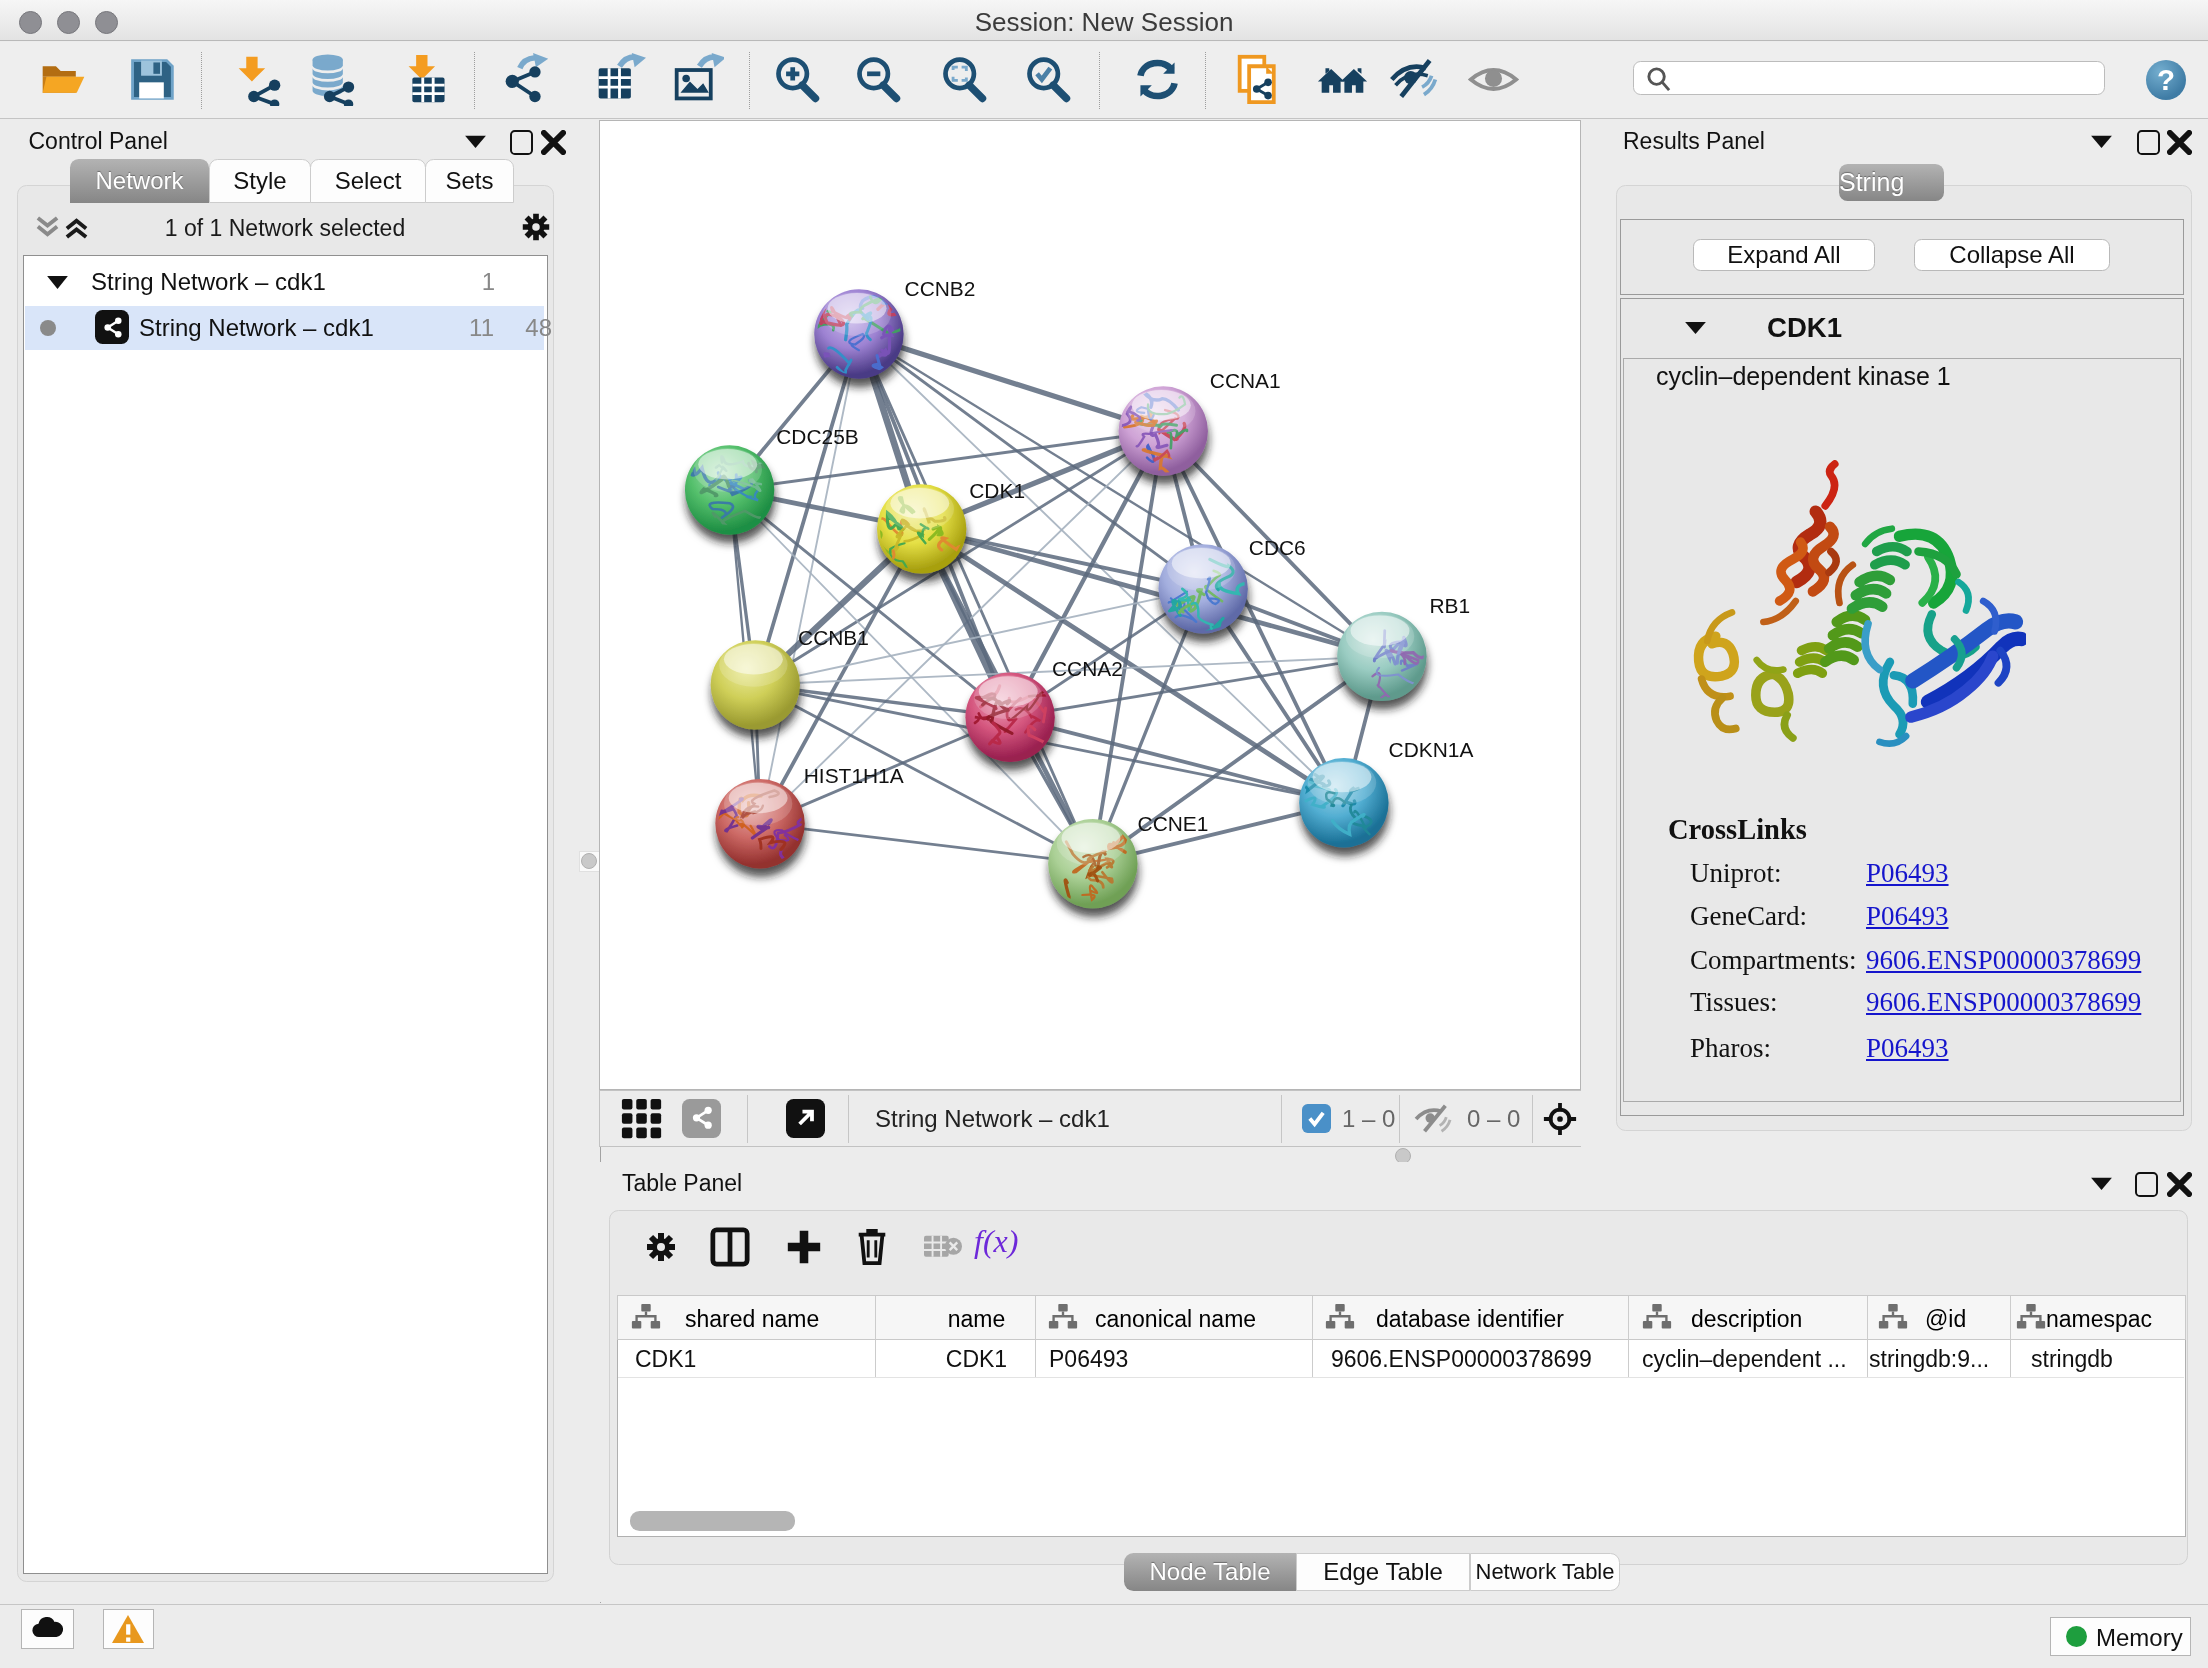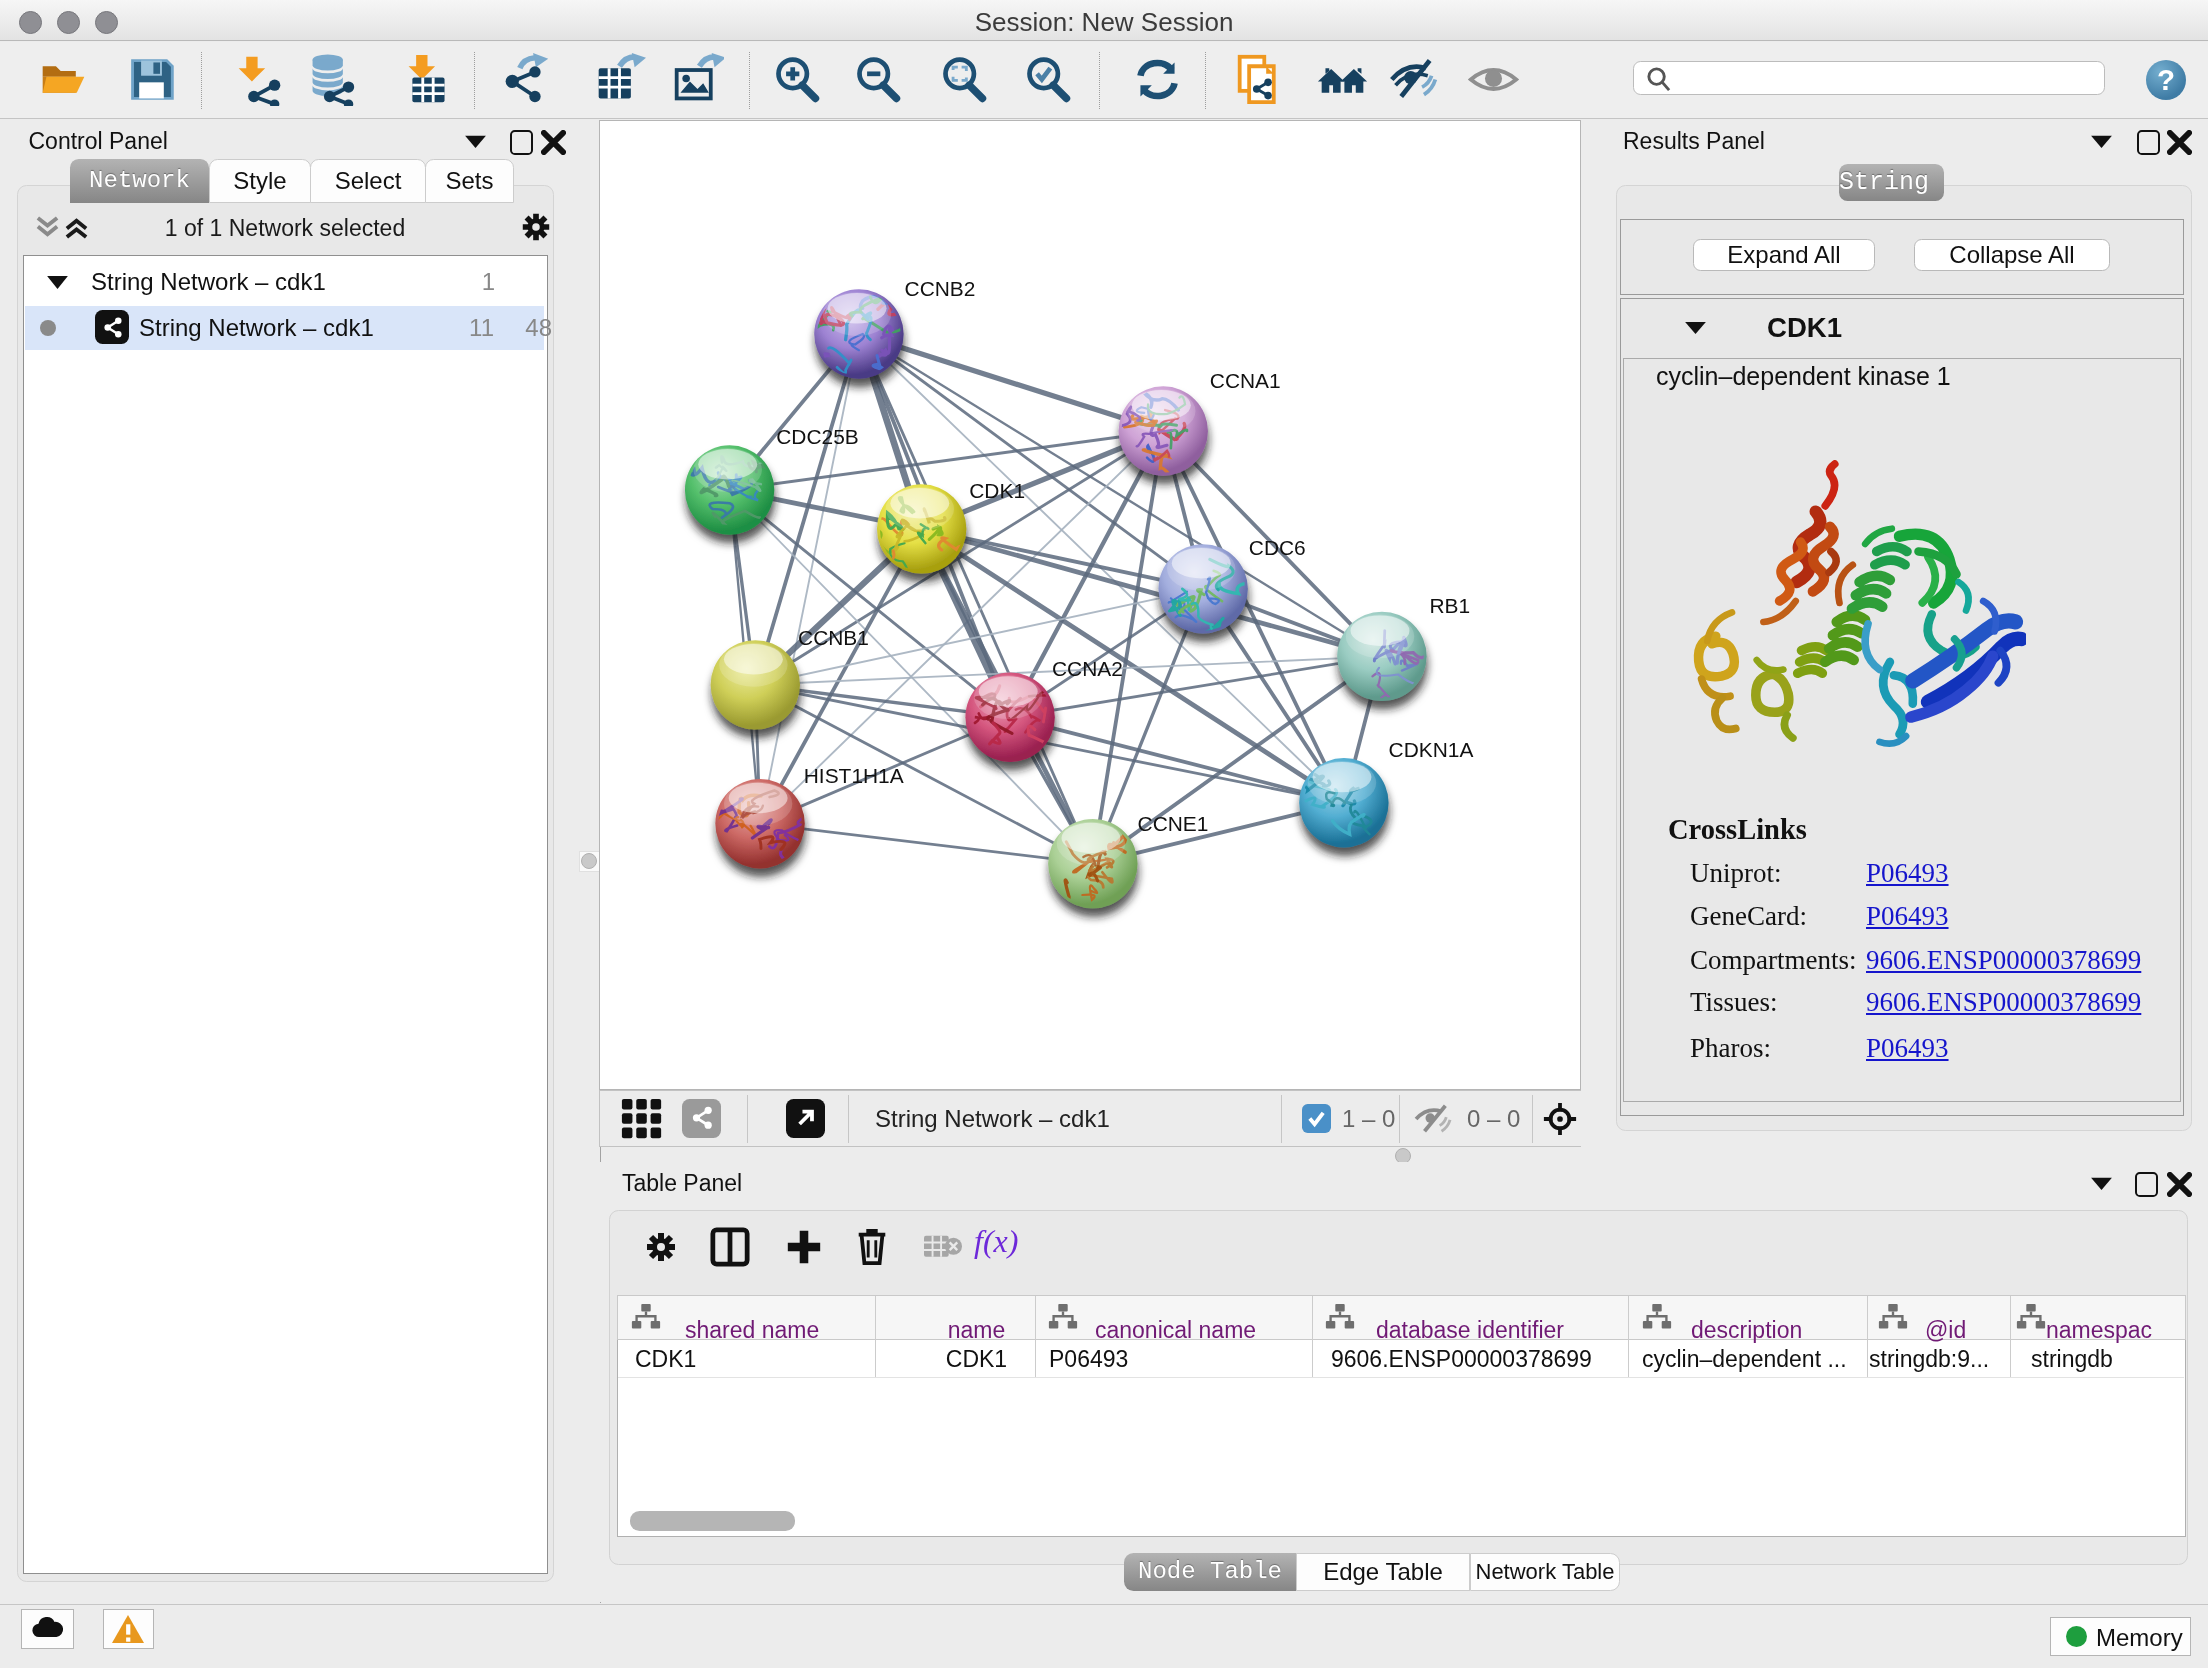--- a/index.html
+++ b/index.html
@@ -21,21 +21,21 @@
     border-left:1.9px dotted #9d9d9d;}
   .ticon{position:absolute;top:11.4px;width:53px;height:53px;}
   #searchbox{position:absolute;left:1633px;top:19px;width:470px;height:32px;
     background:#fff;border:1.9px solid #bcbcbc;border-radius:7.6px;}
   #helpbtn{position:absolute;left:2146px;top:18px;width:40px;height:40px;border-radius:50%;
     background:radial-gradient(circle at 35% 30%, #74aecf, #3f7ca5 70%);
     color:#fff;font-size:29.5px;font-weight:bold;text-align:center;line-height:40px;}
   
   .ptitle{font-size:23px;color:#111;}
   .graytab{background:linear-gradient(#b3b3b3,#868686);color:#fff;
-    text-shadow:0 -1px 1px rgba(0,0,0,.35);z-index:3;font-family:Liberation Mono, monospace;}
+    text-shadow:0 -1px 1px rgba(0,0,0,.35);z-index:3;}
   .whitetab{background:#fdfdfd;color:#111;border:1px solid #cccccc;z-index:3;}
   
   #cpanel{left:0;top:120px;width:560px;height:1483px;background:#ececec;
     border-right:1.9px solid #a2a2a2;padding-left:40px;}
   
   #canvas{left:599px;top:120px;width:980px;height:968px;background:#ffffff;
     border:1px solid #b5b5b5;}
   #canvasbar{left:599px;top:1090px;width:981px;height:55px;background:#ececec;
     border:1px solid #c2c2c2;}
   
@@ -919,17 +919,17 @@
       <rect x="17" y="26" width="4.5" height="4.5" fill="#fff"></rect>
     </svg>
     <div class="sbtn" style="left:2050px;top:12.4px;width:139px;height:37px;"></div>
     <div style="position:absolute;left:2066px;top:21px;width:21px;height:21px;border-radius:50%;background:#1e9e3e;"></div>
     <div style="position:absolute;left:2096px;top:19px;font-size:24px;color:#111;">Memory</div>
   </div>
   <style>
     .clrow{position:absolute;left:0;width:628px;font-family:'Liberation Serif',serif;font-size:27px;}
     .cll{position:absolute;left:109px;color:#111;}
     .clv{position:absolute;left:285px;color:#1515cc;text-decoration:underline;}
-    .th{position:absolute;top:155px;font-size:23px;color:#701a75;}
+    .th{position:absolute;top:144px;font-size:23px;color:#000000;}
     .td{position:absolute;top:184px;font-size:23px;color:#111;}
     .fork{position:absolute;top:140px;}
   </style>
 
 
 </body></html>

